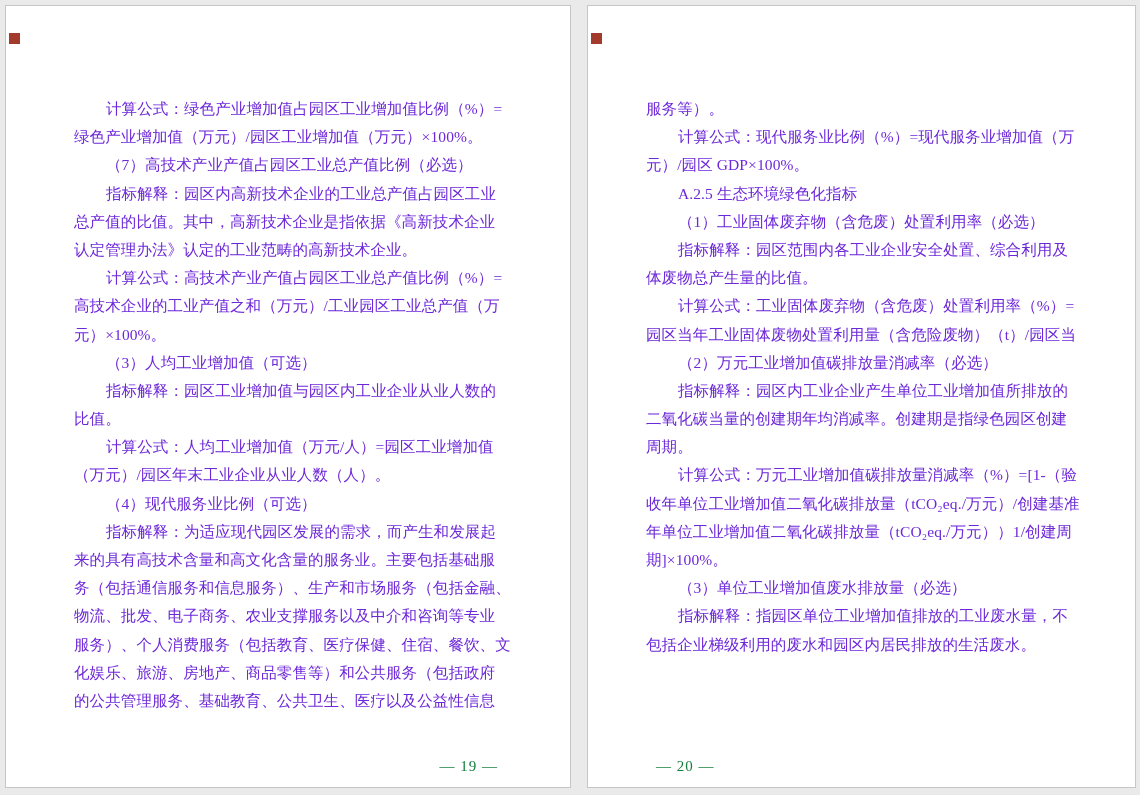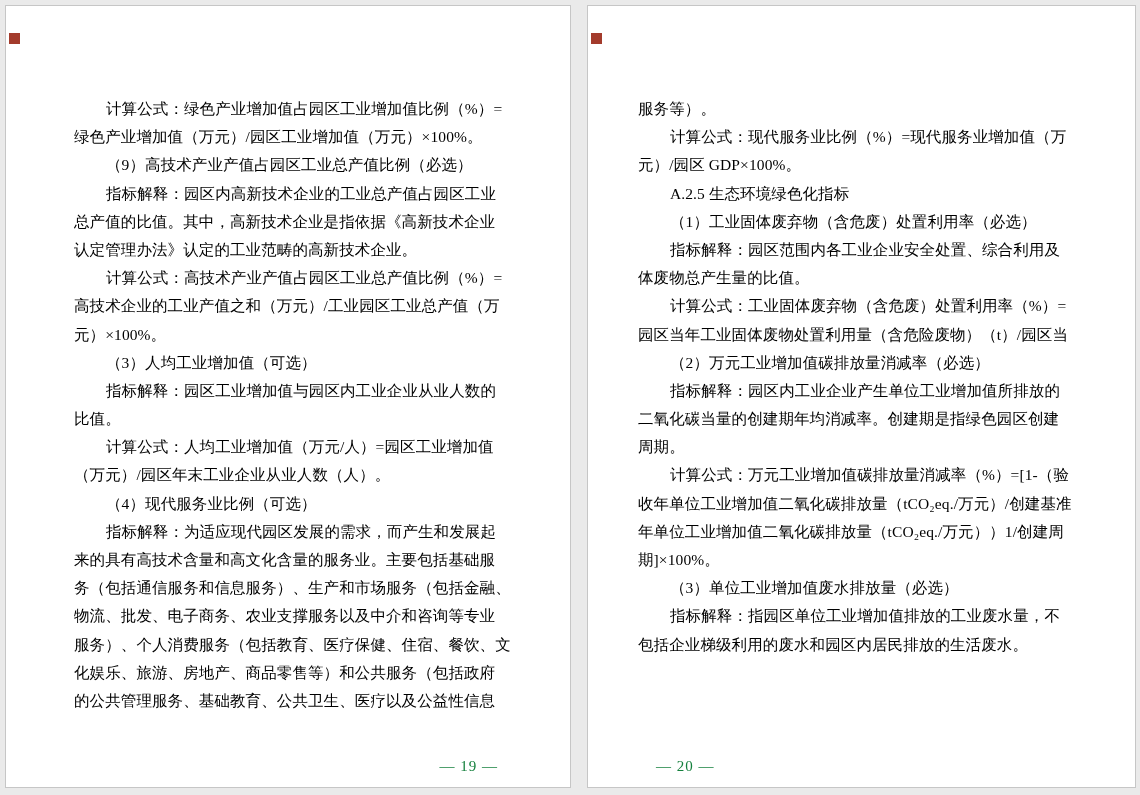--- a/index.html
+++ b/index.html
@@ -27,29 +27,29 @@
     width: 11px; height: 11px;
     background: #a33b2c;
   }
 
   .text-block {
     position: absolute;
     top: 89px;
     color: #222222;
   }
   .page--left  .text-block { left: 68px; width: 430px; }
-  .page--right .text-block { left: 50px; width: 426px; }
+  .page--right .text-block { left: 58px; width: 426px; }
 
   .line {
     font-size: 15.5px;
     line-height: 28.2px;
     height: 28.2px;
     letter-spacing: 0.1px;
     white-space: nowrap;
-    color: #000000;
+    color: #6d28d9;
   }
   .line.indent { padding-left: 32px; }
 
   .page-number {
     position: absolute;
     top: 750px;
     font-size: 15px;
     line-height: 20px;
     letter-spacing: 1px;
     color: #15803d;
@@ -61,21 +61,21 @@
 </head>
 <body>
 
 <div>
 
   <div class="page page--left">
     <div class="marker"></div>
     <div class="text-block" id="left-lines">
         <div class="line indent">计算公式：绿色产业增加值占园区工业增加值比例（%）=</div>
         <div class="line">绿色产业增加值（万元）/园区工业增加值（万元）×100%。</div>
-        <div class="line indent">（9）高技术产业产值占园区工业总产值比例（必选）</div>
+        <div class="line indent">（7）高技术产业产值占园区工业总产值比例（必选）</div>
         <div class="line indent">指标解释：园区内高新技术企业的工业总产值占园区工业</div>
         <div class="line">总产值的比值。其中，高新技术企业是指依据《高新技术企业</div>
         <div class="line">认定管理办法》认定的工业范畴的高新技术企业。</div>
         <div class="line indent">计算公式：高技术产业产值占园区工业总产值比例（%）=</div>
         <div class="line">高技术企业的工业产值之和（万元）/工业园区工业总产值（万</div>
         <div class="line">元）×100%。</div>
         <div class="line indent">（3）人均工业增加值（可选）</div>
         <div class="line indent">指标解释：园区工业增加值与园区内工业企业从业人数的</div>
         <div class="line">比值。</div>
         <div class="line indent">计算公式：人均工业增加值（万元/人）=园区工业增加值</div>

